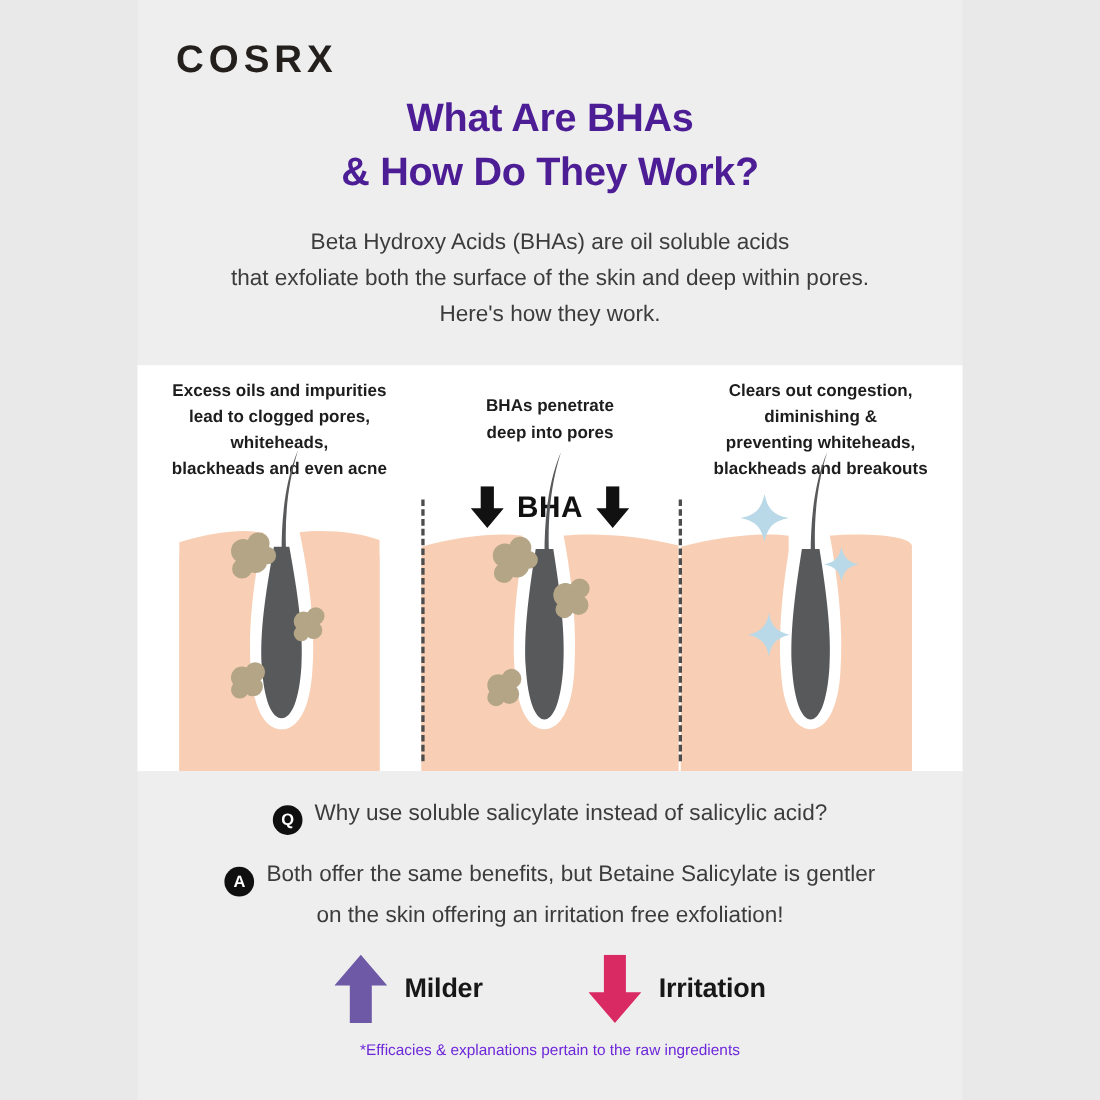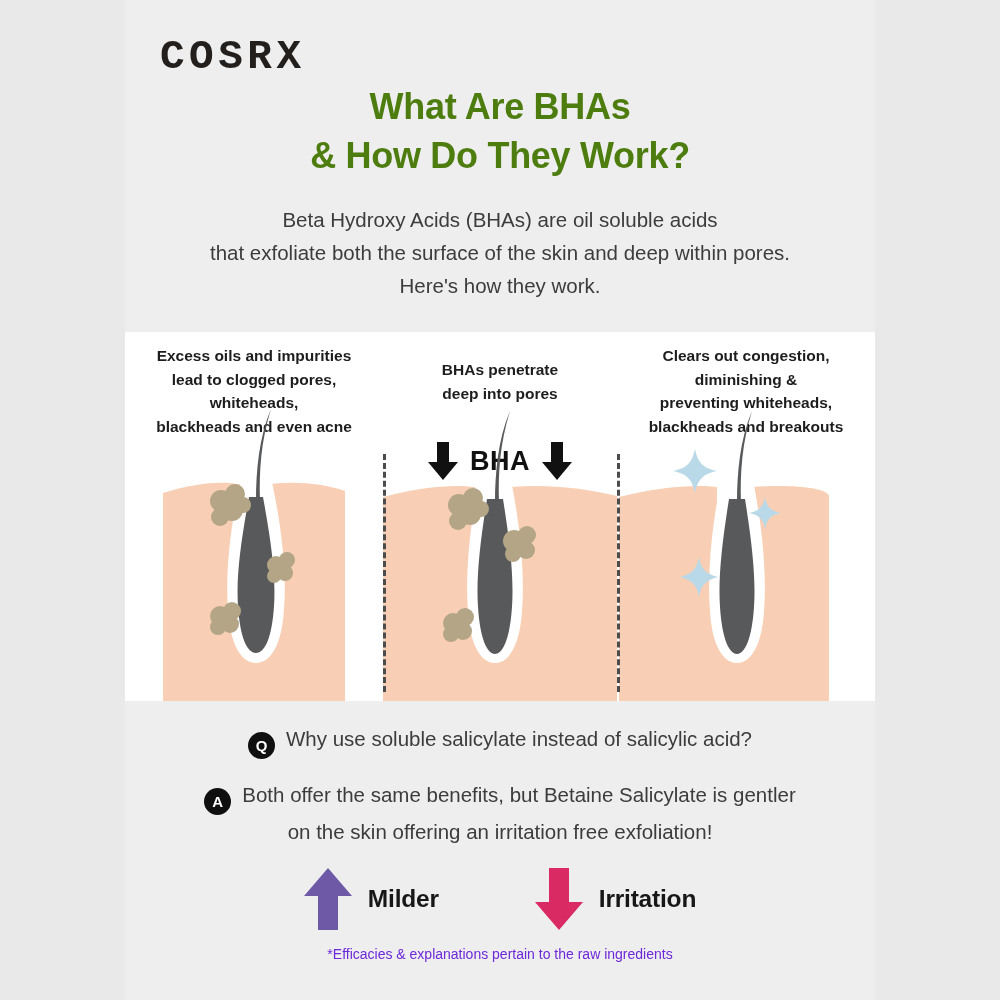--- a/index.html
+++ b/index.html
@@ -19,37 +19,37 @@
     position: absolute;
     left: 125px; top: 0;
     width: 750px; height: 1000px;
     background: #eeeeee;
   }
 
   
   .brand {
     position: absolute;
     left: 160px; top: 34px;
-    font-size: 41px;
+    font-size: 35px;
     letter-spacing: 4.5px;
     font-weight: 700;
     color: #231f1c;
-    font-family: Liberation Mono, monospace;
+    font-family: Liberation Sans, sans-serif;
   }
 
   
   .headline {
     position: absolute;
     left: 125px; top: 82px;
     width: 750px;
     text-align: center;
     font-size: 36px;
     font-weight: 700;
     line-height: 49px;
-    color: #4d7c0f;
+    color: #4c1d95;
     letter-spacing: -0.3px;
   }
 
   
   .intro {
     position: absolute;
     left: 125px; top: 203px;
     width: 750px;
     text-align: center;
     font-size: 20.5px;

